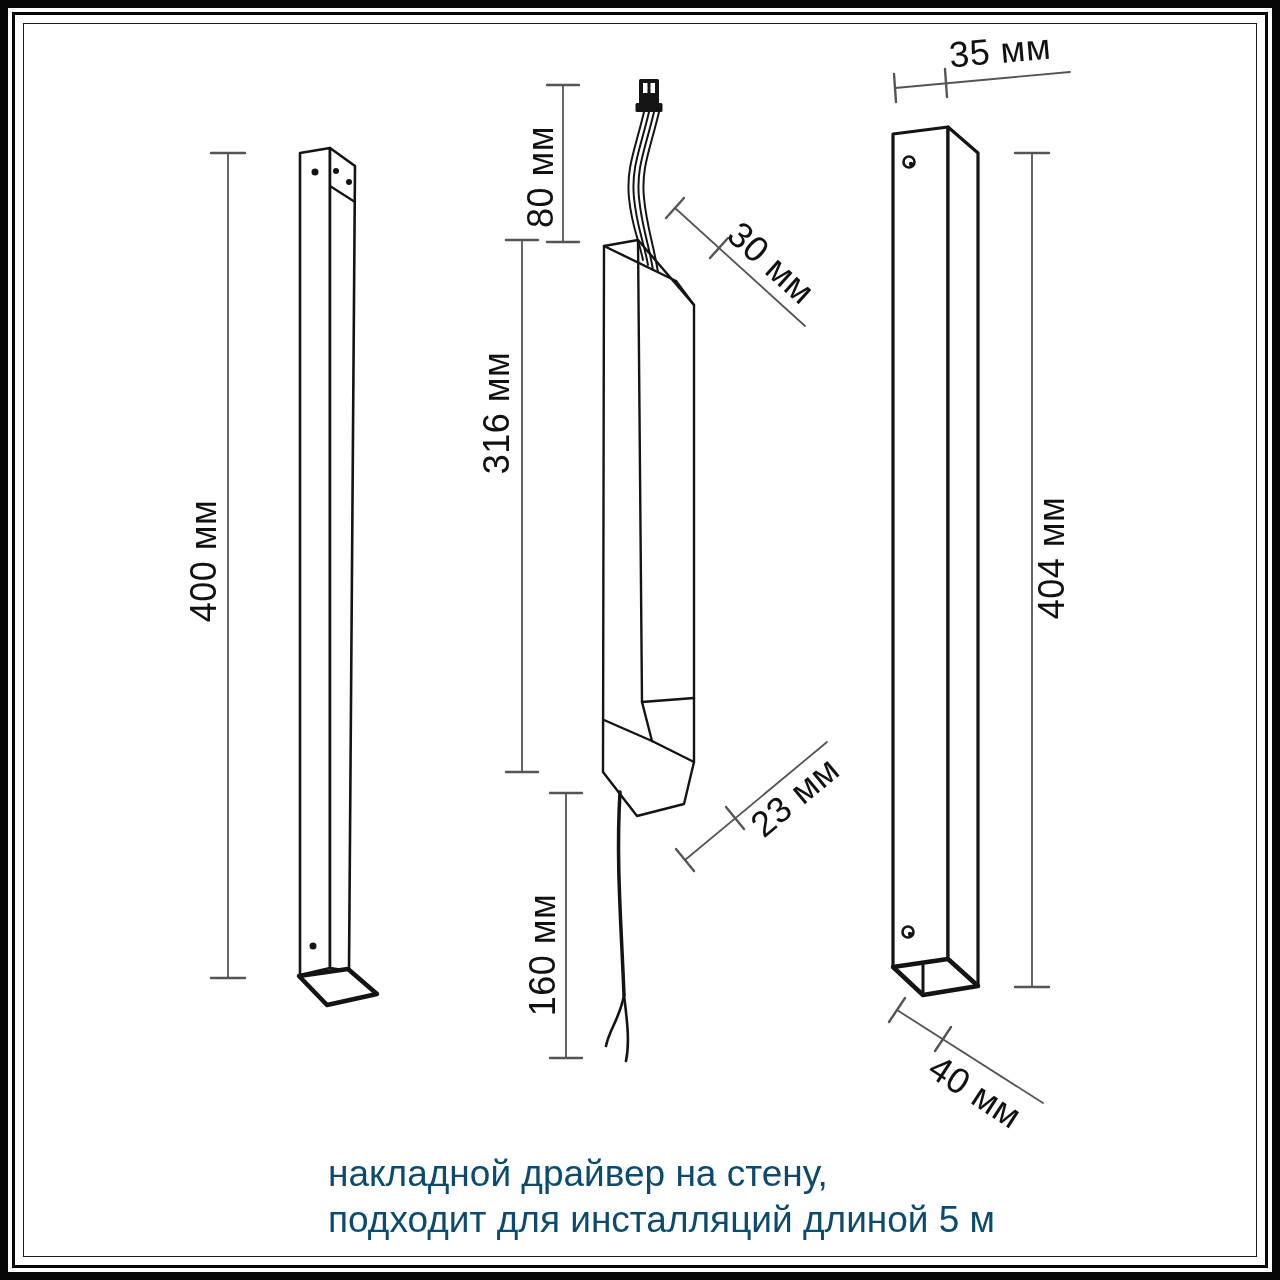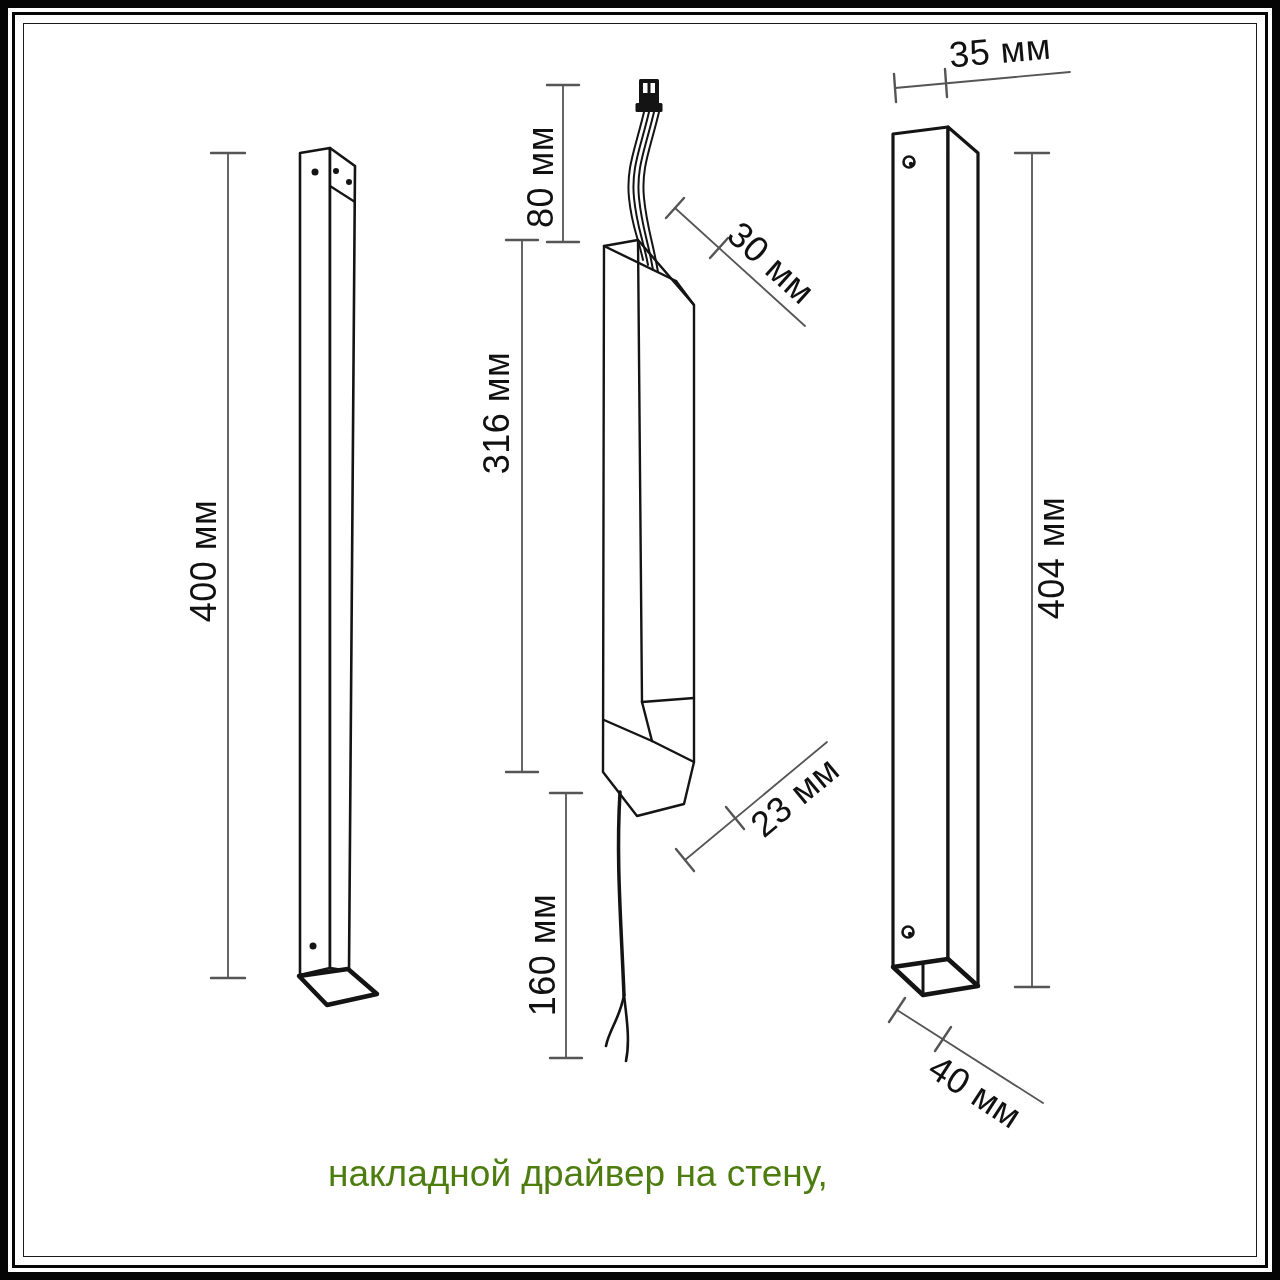--- a/index.html
+++ b/index.html
@@ -24,21 +24,21 @@
     white-space:nowrap;
     letter-spacing:0.5px;
   }
   .rot-ccw{transform:translate(-50%,-50%) rotate(-90deg);}
   .caption{
     position:absolute;
     left:328px;
     top:1151px;
     font-size:37px;
     line-height:46px;
-    color:#4d7c0f;
+    color:#0c4a6e;
     white-space:nowrap;
   }
 </style>
 </head>
 <body>
 
 <div class="stage">
 
   <svg class="drawing" width="1280" height="1280" viewBox="0 0 1280 1280" fill="none" stroke-linecap="round" stroke-linejoin="round">
 
@@ -159,18 +159,19 @@
   <div class="dim-label rot-ccw" style="left:497px;top:413px;">316 мм</div>
   <div class="dim-label rot-ccw" style="left:543px;top:955px;">160 мм</div>
   <div class="dim-label rot-ccw" style="left:1052px;top:558px;">404 мм</div>
   <div class="dim-label" style="left:1000px;top:51px;transform:translate(-50%,-50%) rotate(-5deg);">35 мм</div>
   <div class="dim-label" style="left:771px;top:263px;transform:translate(-50%,-50%) rotate(42deg);">30 мм</div>
   <div class="dim-label" style="left:795px;top:797px;transform:translate(-50%,-50%) rotate(-40deg);">23 мм</div>
   <div class="dim-label" style="left:975px;top:1092px;transform:translate(-50%,-50%) rotate(33deg);">40 мм</div>
 
   <div class="caption">
     <div>накладной драйвер на стену,</div>
+    <div>подходит для инсталляций длиной 5 м</div>
   </div>
 
   <div class="frame f1"></div>
   <div class="frame f2"></div>
   <div class="frame f3"></div>
 </div>
 
 </body></html>

